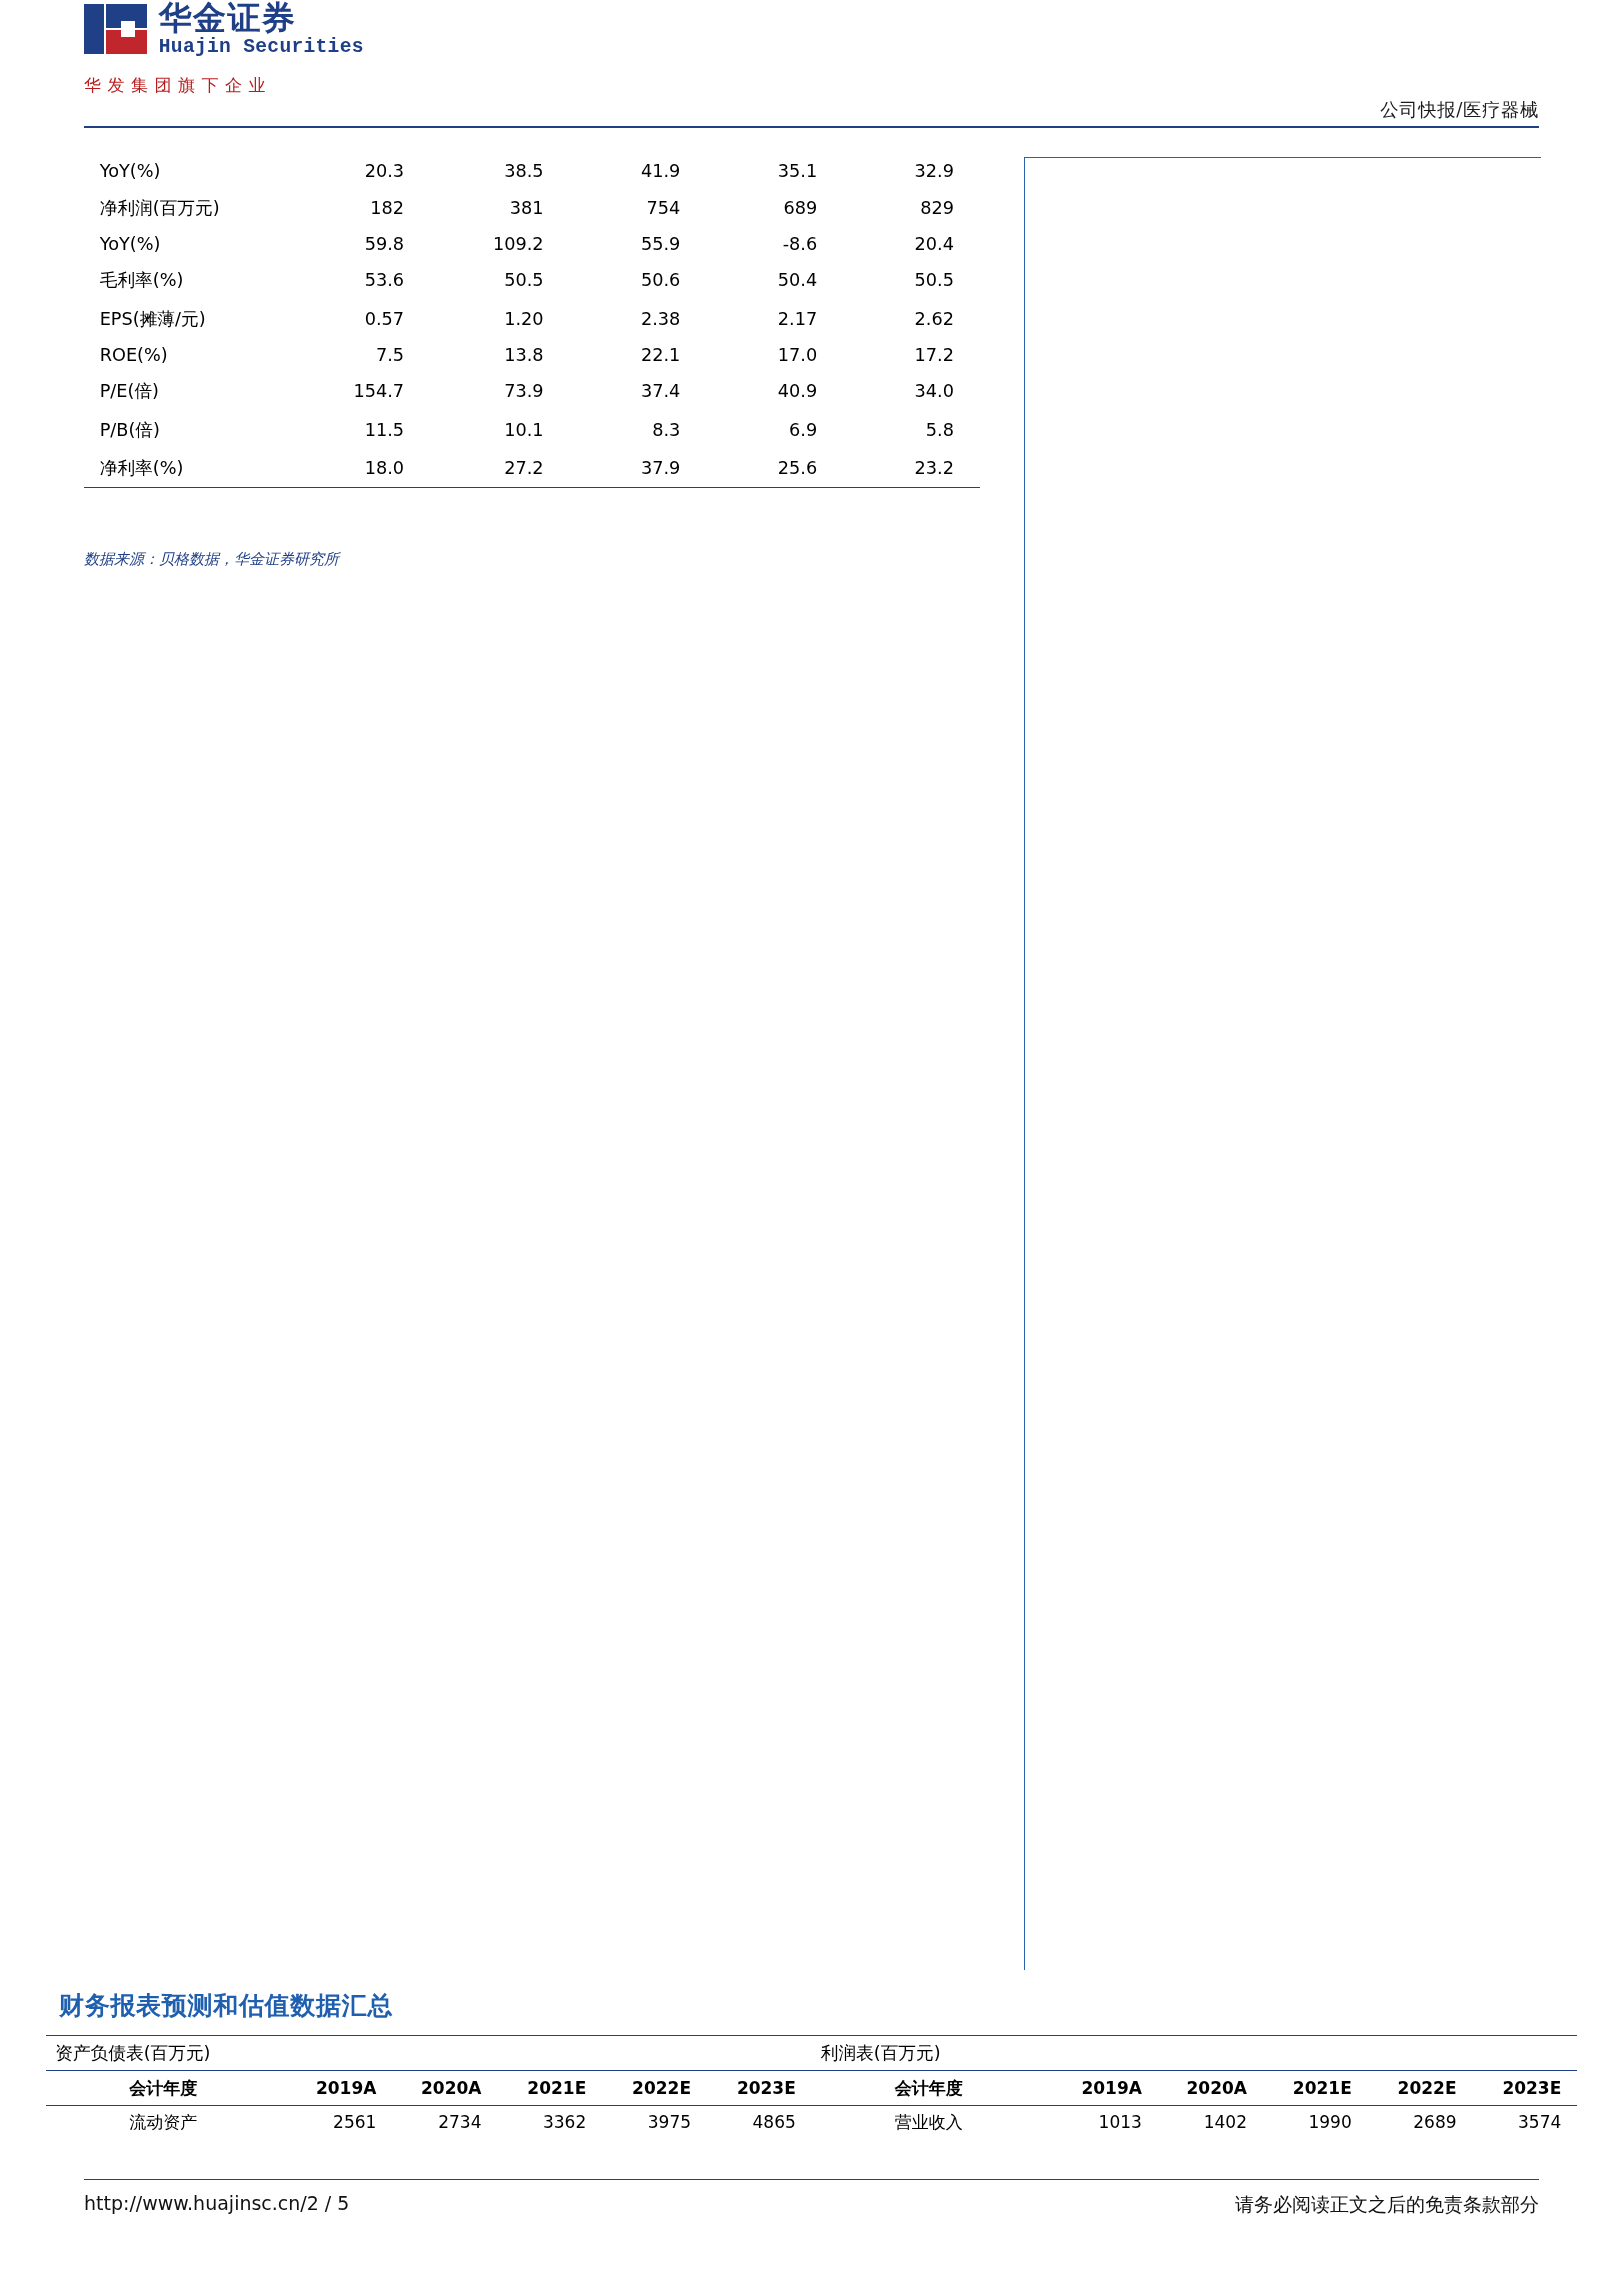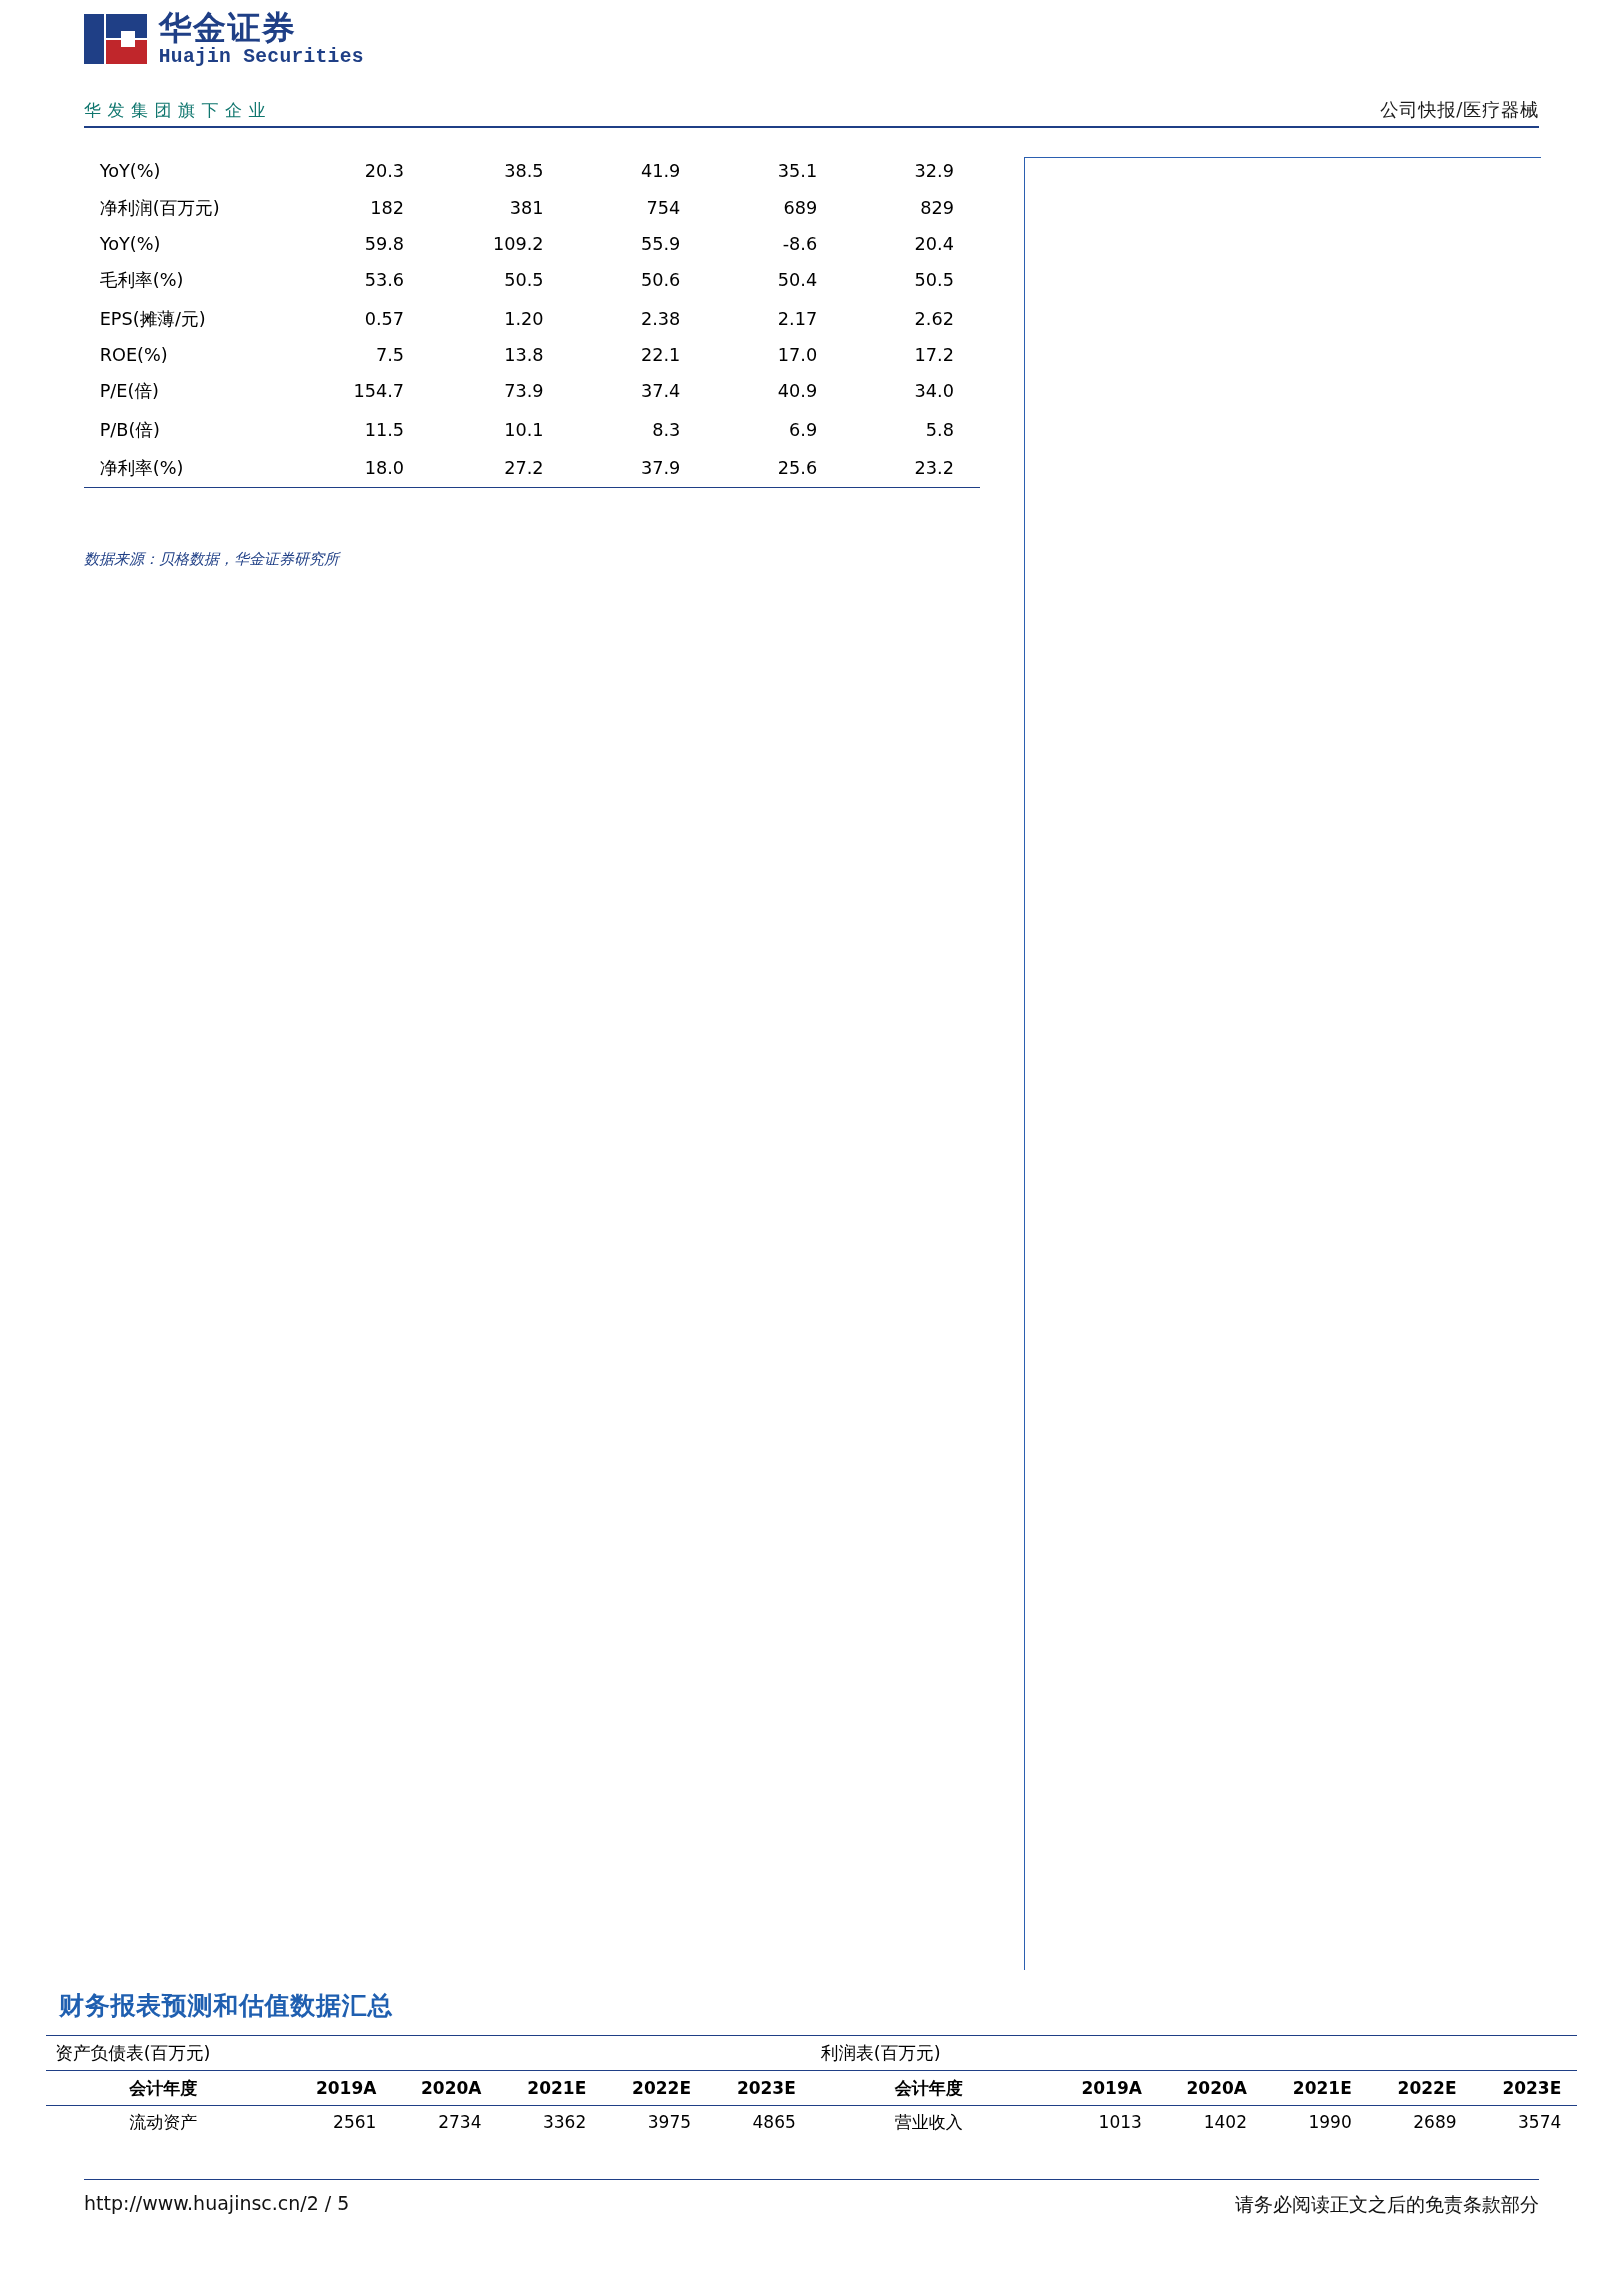--- a/index.html
+++ b/index.html
@@ -23,21 +23,21 @@
   .header {
     position: absolute;
     left: 0;
     top: 0;
     width: 1623px;
     height: 131px;
   }
   .logo-block {
     position: absolute;
     left: 84px;
-    top: 11px;
+    top: 1px;
     width: 340px;
   }
   .logo-row {
     display: flex;
     align-items: center;
     gap: 11.8px;
   }
   .logo-mark {
     position: relative;
     width: 63px;
@@ -87,24 +87,24 @@
   .logo-en {
     font-family: Liberation Mono, monospace;
     font-size: 19.6px;
     font-weight: 700;
     color: #1f3f86;
     letter-spacing: 0.3px;
     margin-top: 3.9px;
     line-height: 1;
   }
   .logo-sub {
-    margin-top: 32px;
+    margin-top: 17px;
     font-family: "DejaVu Sans", sans-serif;
     font-size: 17px;
-    color: #0f766e;
+    color: #b91c1c;
     letter-spacing: 6.5px;
   }
   .header-right {
     position: absolute;
     right: 84px;
     top: 97px;
     font-family: "DejaVu Serif", serif;
     font-size: 18.3px;
     color: #1a1a1a;
     letter-spacing: 0.7px;

